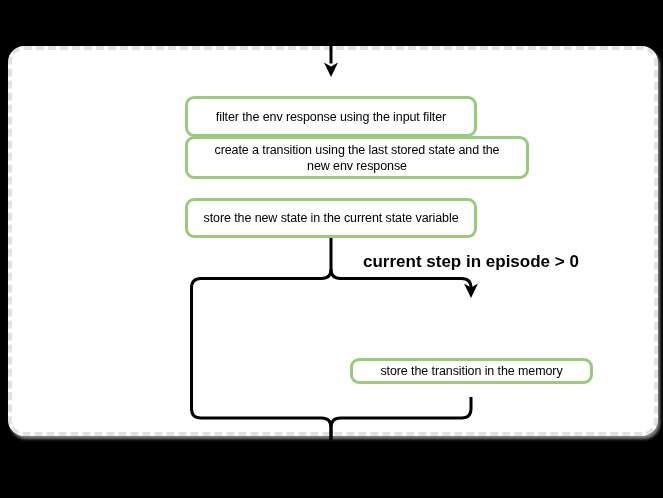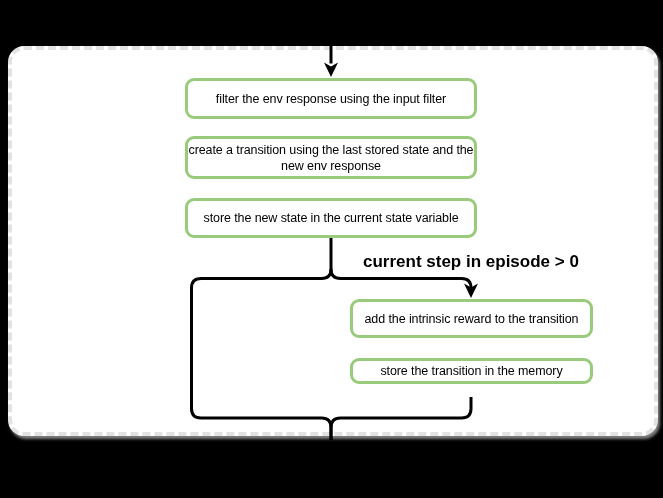--- a/index.html
+++ b/index.html
@@ -87,36 +87,33 @@
 
   <svg class="overlay" width="663" height="498" viewBox="0 0 663 498">
     <path d="M331,28 V63.5"></path>
     <polygon points="331,77 324,62.5 331,66.5 338,62.5"></polygon>
     <path d="M331,238 V269 Q331,278.5 321.5,278.5 H201 Q191.5,278.5 191.5,288 V408.5 Q191.5,418 201,418 H321.5 Q331,418 331,427.5 V440"></path>
     <path d="M331,269 Q331,278.5 340.5,278.5 H461.5 Q471,278.5 471,288 V290.5"></path>
     <polygon points="471,298 464,283.5 471,287.5 478,283.5"></polygon>
     <path d="M471,397 V408.5 Q471,418 461.5,418 H340.5 Q331,418 331,427.5 V440"></path>
   </svg>
 
-  <div class="node" style="left:185px; top:78px; width:292px; height:41px;">
+  <div class="node" style="left:185px; top:96px; width:292px; height:41px;">
     <span class="node-label">filter the env response using the input filter</span>
   </div>
 
-  <div class="node" style="left:185px; top:136px; width:292px; height:43px;">
+  <div class="node" style="left:185px; top:136px; width:344px; height:43px;">
     <span class="node-label">create a transition using the last stored state and the
 new env response</span>
   </div>
 
   <div class="node" style="left:185px; top:198px; width:292px; height:40px;">
     <span class="node-label">store the new state in the current state variable</span>
   </div>
 
   <div class="cond-label">current step in episode &gt; 0</div>
 
-  <div class="node" style="left:350px; top:299px; width:243px; height:39px;">
-    <span class="node-label">add the intrinsic reward to the transition</span>
-  </div>
 
   <div class="node" style="left:350px; top:358px; width:243px; height:26px;">
     <span class="node-label">store the transition in the memory</span>
   </div>
 
 </div>
 
 </body></html>

